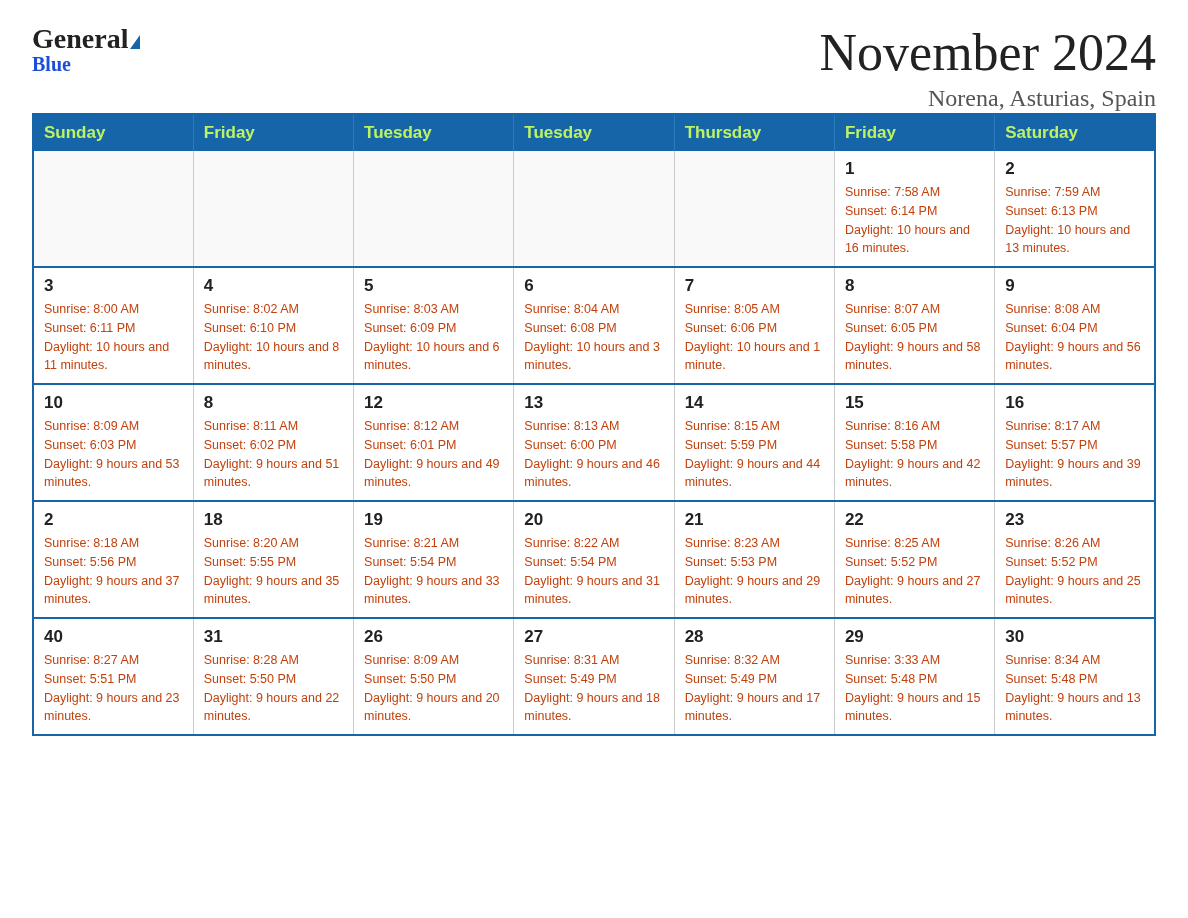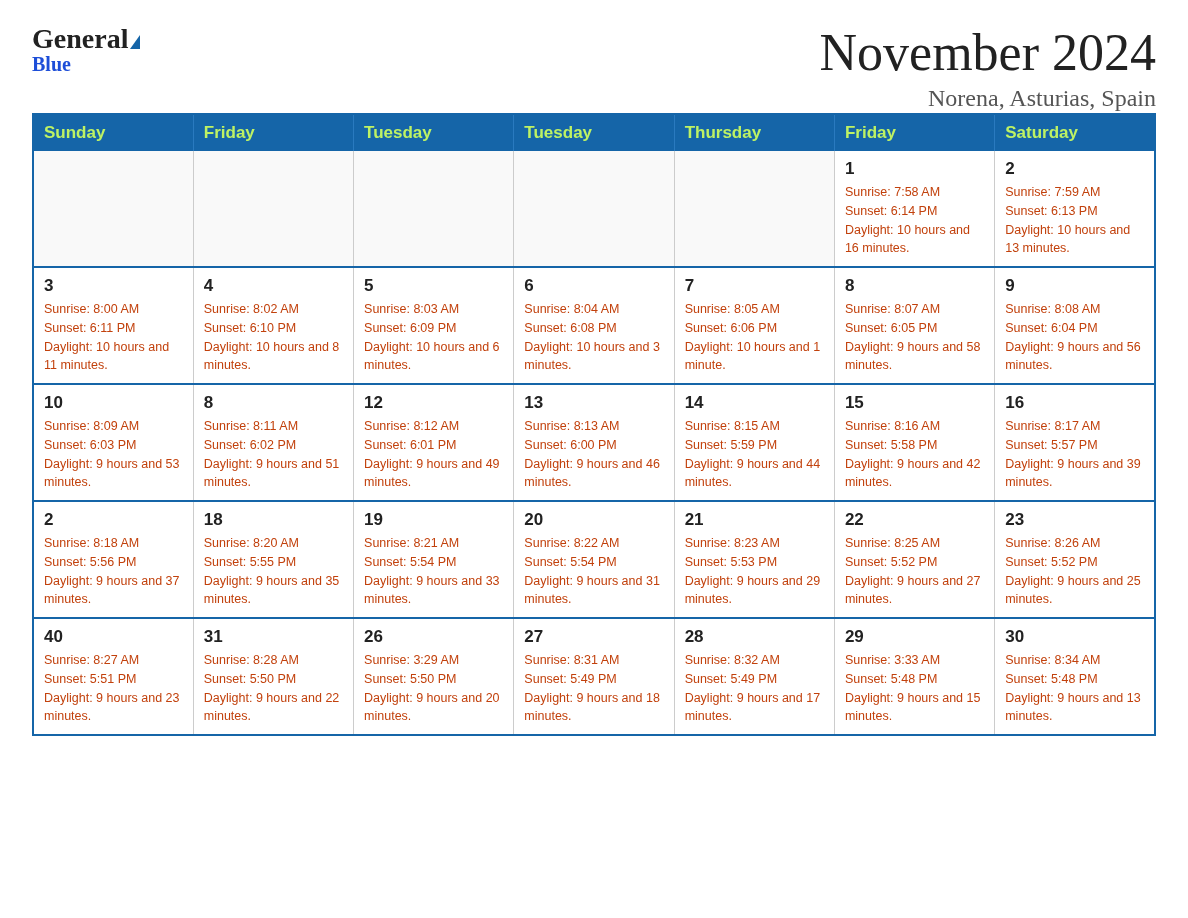--- a/index.html
+++ b/index.html
@@ -292,21 +292,21 @@
 Daylight: 9 hours and 23 minutes.</div>
         </td>
         <td>
           <span class="day-number">31</span>
           <div class="day-info">Sunrise: 8:28 AM
 Sunset: 5:50 PM
 Daylight: 9 hours and 22 minutes.</div>
         </td>
         <td>
           <span class="day-number">26</span>
-          <div class="day-info">Sunrise: 3:29 AM
+          <div class="day-info">Sunrise: 8:09 AM
 Sunset: 5:50 PM
 Daylight: 9 hours and 20 minutes.</div>
         </td>
         <td>
           <span class="day-number">27</span>
           <div class="day-info">Sunrise: 8:31 AM
 Sunset: 5:49 PM
 Daylight: 9 hours and 18 minutes.</div>
         </td>
         <td>

